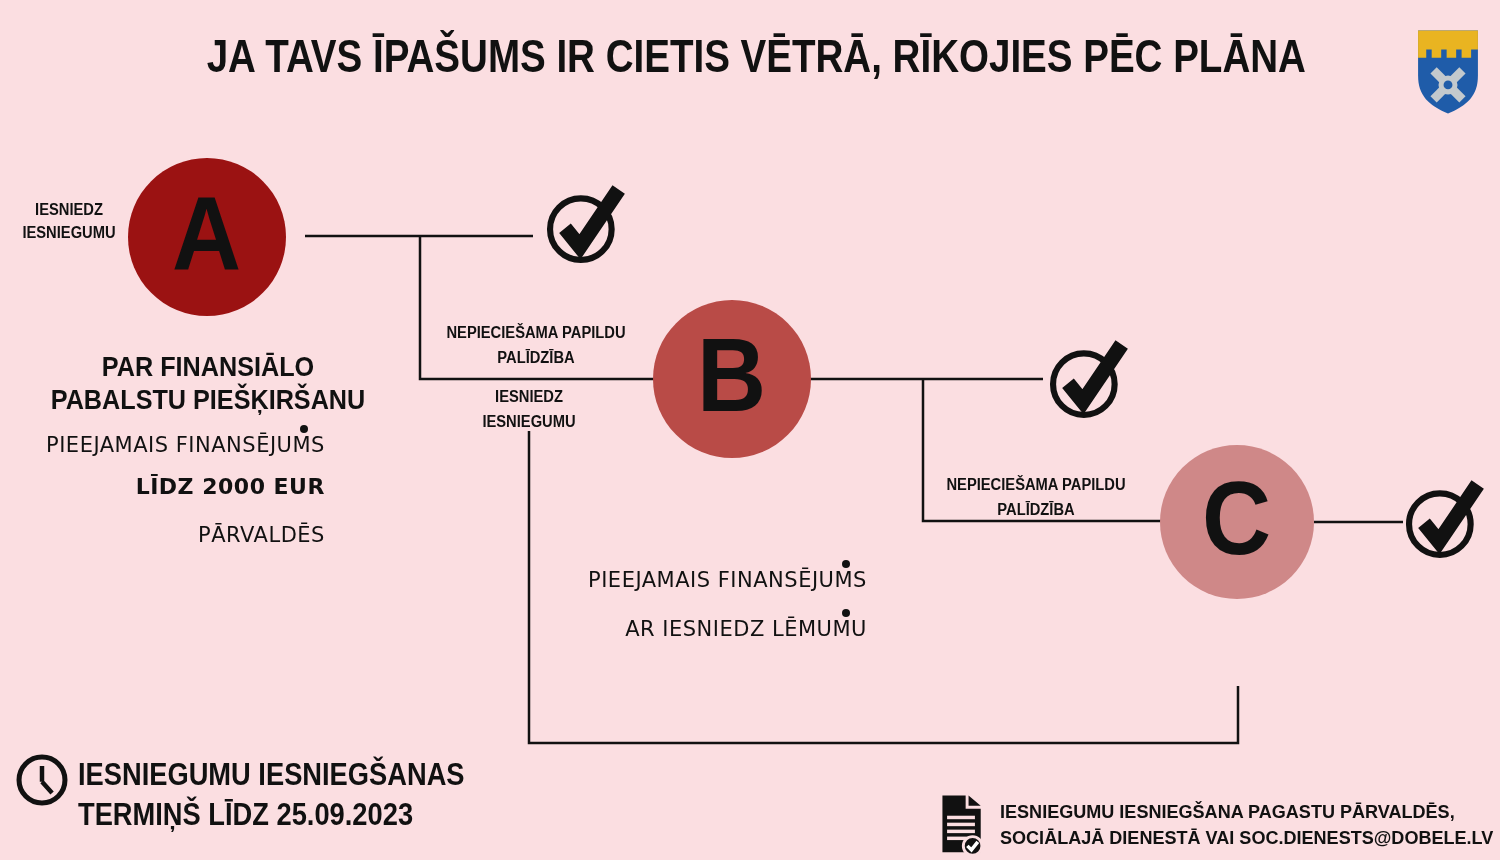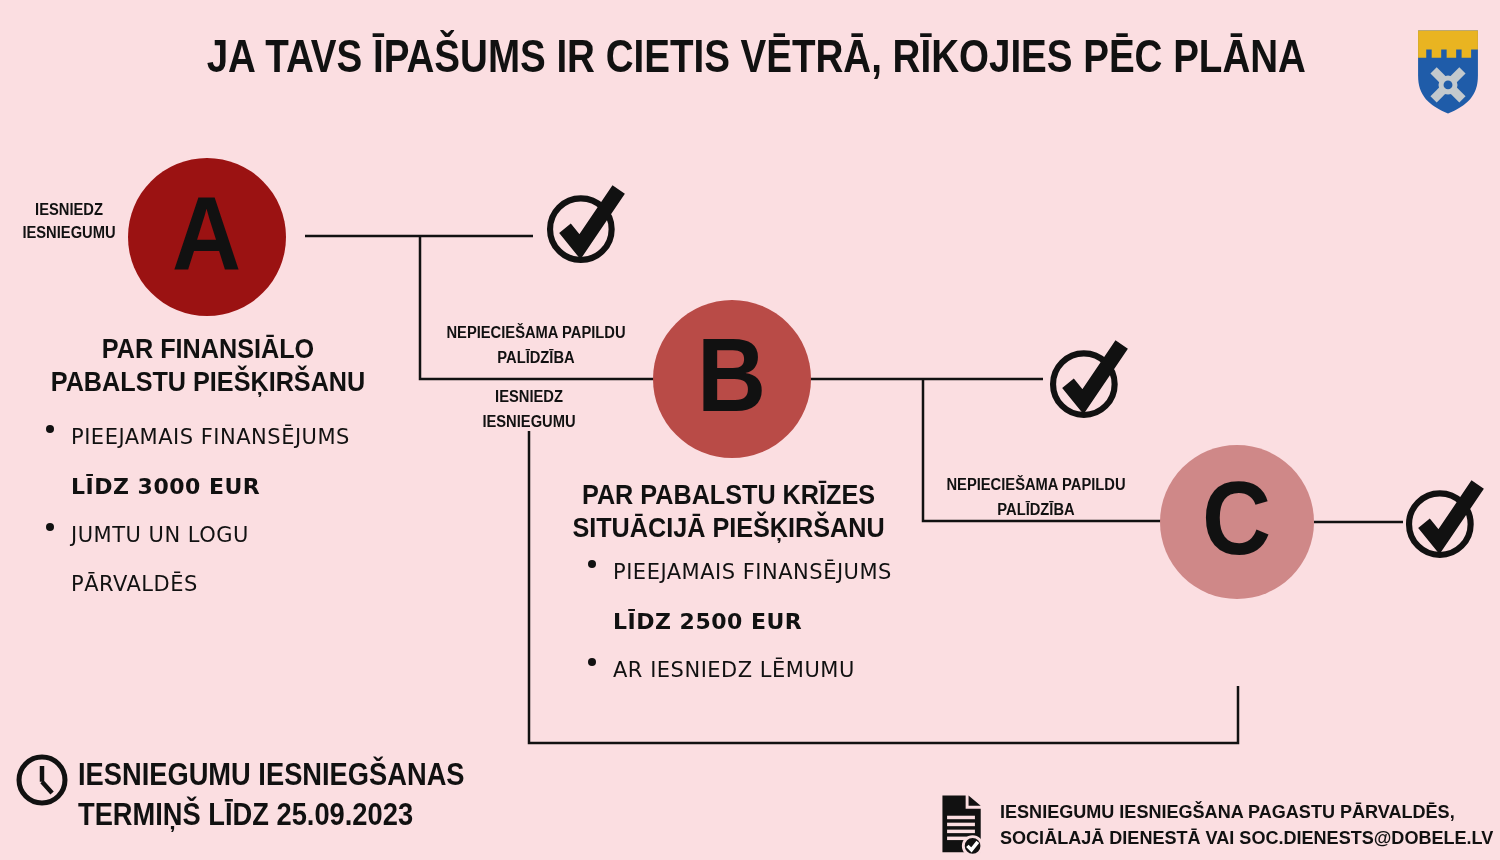--- a/index.html
+++ b/index.html
@@ -29,28 +29,28 @@
   .cond-sm{font-size:16px;font-weight:700;line-height:23px;display:block;transform:scaleX(0.92);transform-origin:center;}
 
   .conn-label{position:absolute;text-align:center;z-index:2;}
   .conn-label .txt{display:block;font-size:16px;font-weight:700;line-height:25px;transform:scaleX(0.92);transform-origin:center;}
   .lbl-ab-top{left:415px;top:320px;width:230px;}
   .lbl-ab-bottom{left:448px;top:384px;width:150px;}
   .lbl-bc{left:915px;top:472px;width:230px;}
 
   .heading{position:absolute;text-align:center;z-index:2;font-weight:700;}
   .heading .txt{display:block;font-size:28px;line-height:33px;transform:scaleX(0.9);transform-origin:center;}
-  .h-a{left:22px;top:332px;width:360px;}
+  .h-a{left:22px;top:350px;width:360px;}
   .h-b{left:540px;top:478px;width:365px;}
   .h-c{left:1042px;top:620px;width:380px;}
 
   .bullets{position:absolute;z-index:2;font-family:"DejaVu Sans","Liberation Sans",sans-serif;}
   .bl-a{left:40px;top:425px;}
   .bl-b{left:582px;top:560px;}
-  .b-line{height:49px;display:flex;align-items:flex-start;font-size:21px;letter-spacing:0.5px;white-space:nowrap;}
+  .b-line{height:49px;display:flex;align-items:flex-end;font-size:21px;letter-spacing:0.5px;white-space:nowrap;flex-direction:column;}
   .b-line .bdot{flex:0 0 8px;width:8px;height:8px;border-radius:50%;background:var(--ink);margin-right:17px;}
   .b-line.indent{padding-left:25px;}
   .b-line.strong{font-weight:700;font-size:22px;}
 
   .footer-deadline{position:absolute;left:72px;top:755px;z-index:2;}
   .footer-deadline .txt{display:block;font-size:31px;font-weight:700;line-height:40px;
     transform:scaleX(0.88);transform-origin:left;white-space:nowrap;}
   .clock{position:absolute;left:8px;top:752px;width:56px;height:56px;z-index:2;}
 
   .footer-submit{position:absolute;left:994px;top:799px;z-index:2;}
@@ -97,25 +97,21 @@
   </div>
   <div class="heading h-a">
     <span class="txt">PAR FINANSIĀLO PABALSTU PIEŠĶIRŠANU</span>
   </div>
   <div class="bullets bl-a">
     <div class="b-line">
       <span class="bdot"></span>
       <span>PIEEJAMAIS FINANSĒJUMS</span>
     </div>
     <div class="b-line indent strong">
-      <span>LĪDZ 3000 EUR</span>
-    </div>
-    <div class="b-line">
-      <span class="bdot"></span>
-      <span>JUMTU UN LOGU</span>
+      <span>LĪDZ 2000 EUR</span>
     </div>
     <div class="b-line indent">
       <span>PĀRVALDĒS</span>
     </div>
   </div>
 
   <svg class="check cm-1" viewBox="0 0 100 100">
     <circle cx="43" cy="57" r="35" fill="none" stroke="var(--ink,#111)" stroke-width="7"></circle>
     <path d="M25 56 L42 77 L86 12" fill="none" stroke="var(--ink,#111)" stroke-width="17"></path>
   </svg>
@@ -123,30 +119,24 @@
   <div class="conn-label lbl-ab-top">
     <span class="txt">NEPIECIEŠAMA PAPILDU PALĪDZĪBA</span>
   </div>
   <div class="conn-label lbl-ab-bottom">
     <span class="txt">IESNIEDZ IESNIEGUMU</span>
   </div>
 
   <div class="circle circle-b">
     <span class="letter">B</span>
   </div>
-  <div class="heading h-b">
-    <span class="txt">PAR PABALSTU KRĪZES SITUĀCIJĀ PIEŠĶIRŠANU</span>
-  </div>
   <div class="bullets bl-b">
     <div class="b-line">
       <span class="bdot"></span>
       <span>PIEEJAMAIS FINANSĒJUMS</span>
-    </div>
-    <div class="b-line indent strong">
-      <span>LĪDZ 2500 EUR</span>
     </div>
     <div class="b-line">
       <span class="bdot"></span>
       <span>AR IESNIEDZ LĒMUMU</span>
     </div>
   </div>
 
   <svg class="check cm-2" viewBox="0 0 100 100">
     <circle cx="43" cy="57" r="35" fill="none" stroke="var(--ink,#111)" stroke-width="7"></circle>
     <path d="M25 56 L42 77 L86 12" fill="none" stroke="var(--ink,#111)" stroke-width="17"></path>

